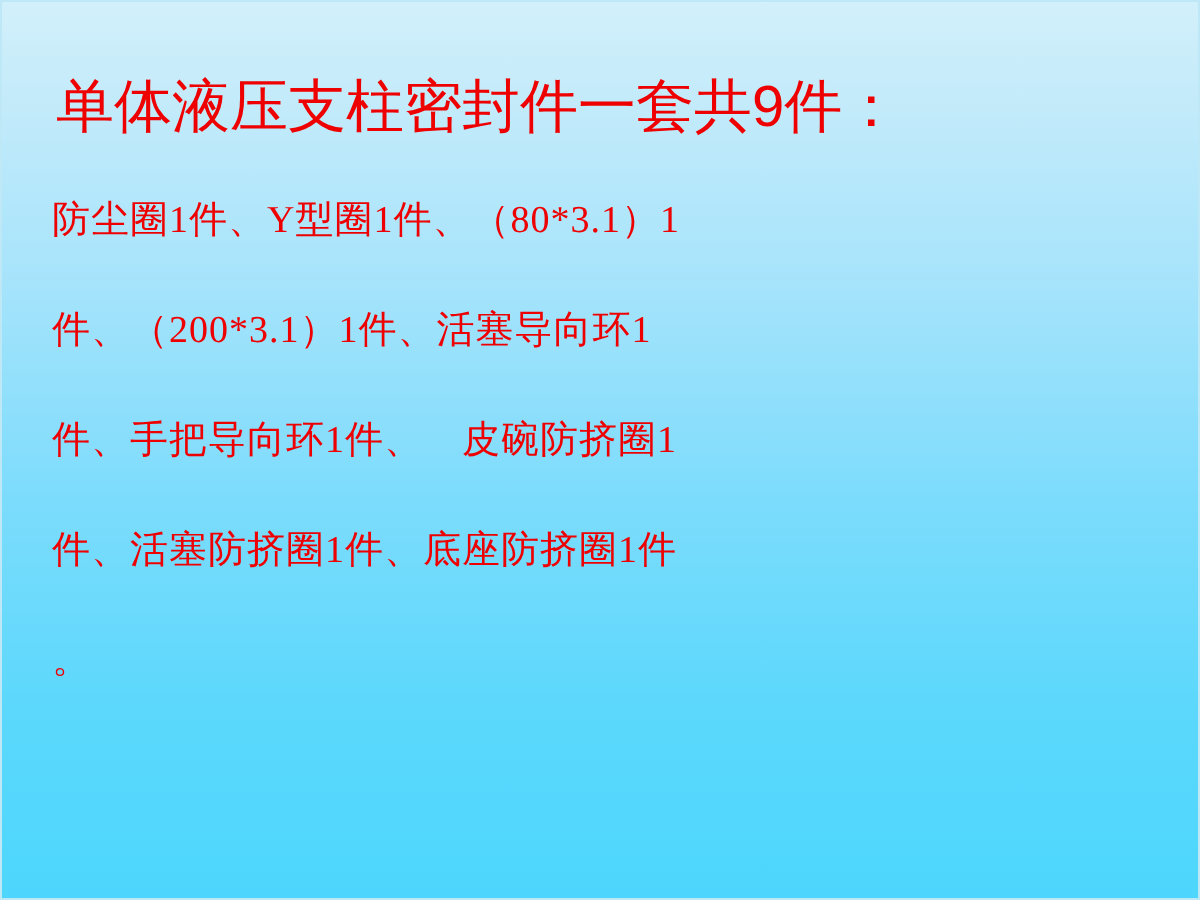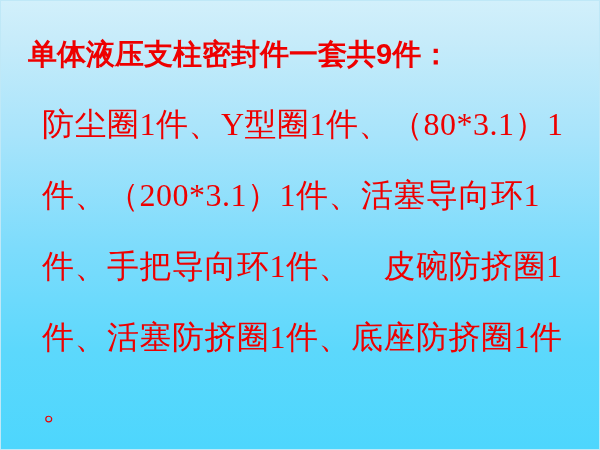--- a/index.html
+++ b/index.html
@@ -43,38 +43,38 @@
 
   #text-body {
     position: absolute;
     left: 26px;
     top: 28px;
     width: 556px;
   }
 
   .slide-title {
     font-family: "Liberation Sans", "DejaVu Sans", sans-serif;
-    font-weight: bold;
+    font-weight: normal;
     font-size: 29px;
     line-height: 53px;
     color: #ee0000;
     white-space: pre;
     letter-spacing: 0px;
     margin: 0 0 2px 2px;
   }
 
   .body-line {
     font-family: "Liberation Serif", "DejaVu Serif", serif;
     font-weight: normal;
-    font-size: 32px;
+    font-size: 19px;
     line-height: 55px;
     color: #ee0000;
     white-space: pre;
     letter-spacing: 0.5px;
-    margin: 16px;
+    margin: 0;
   }
 </style>
 </head>
 <body>
 
 <div id="slide">
 
   <div id="slide-frame"></div>
 
   <div id="text-body">

